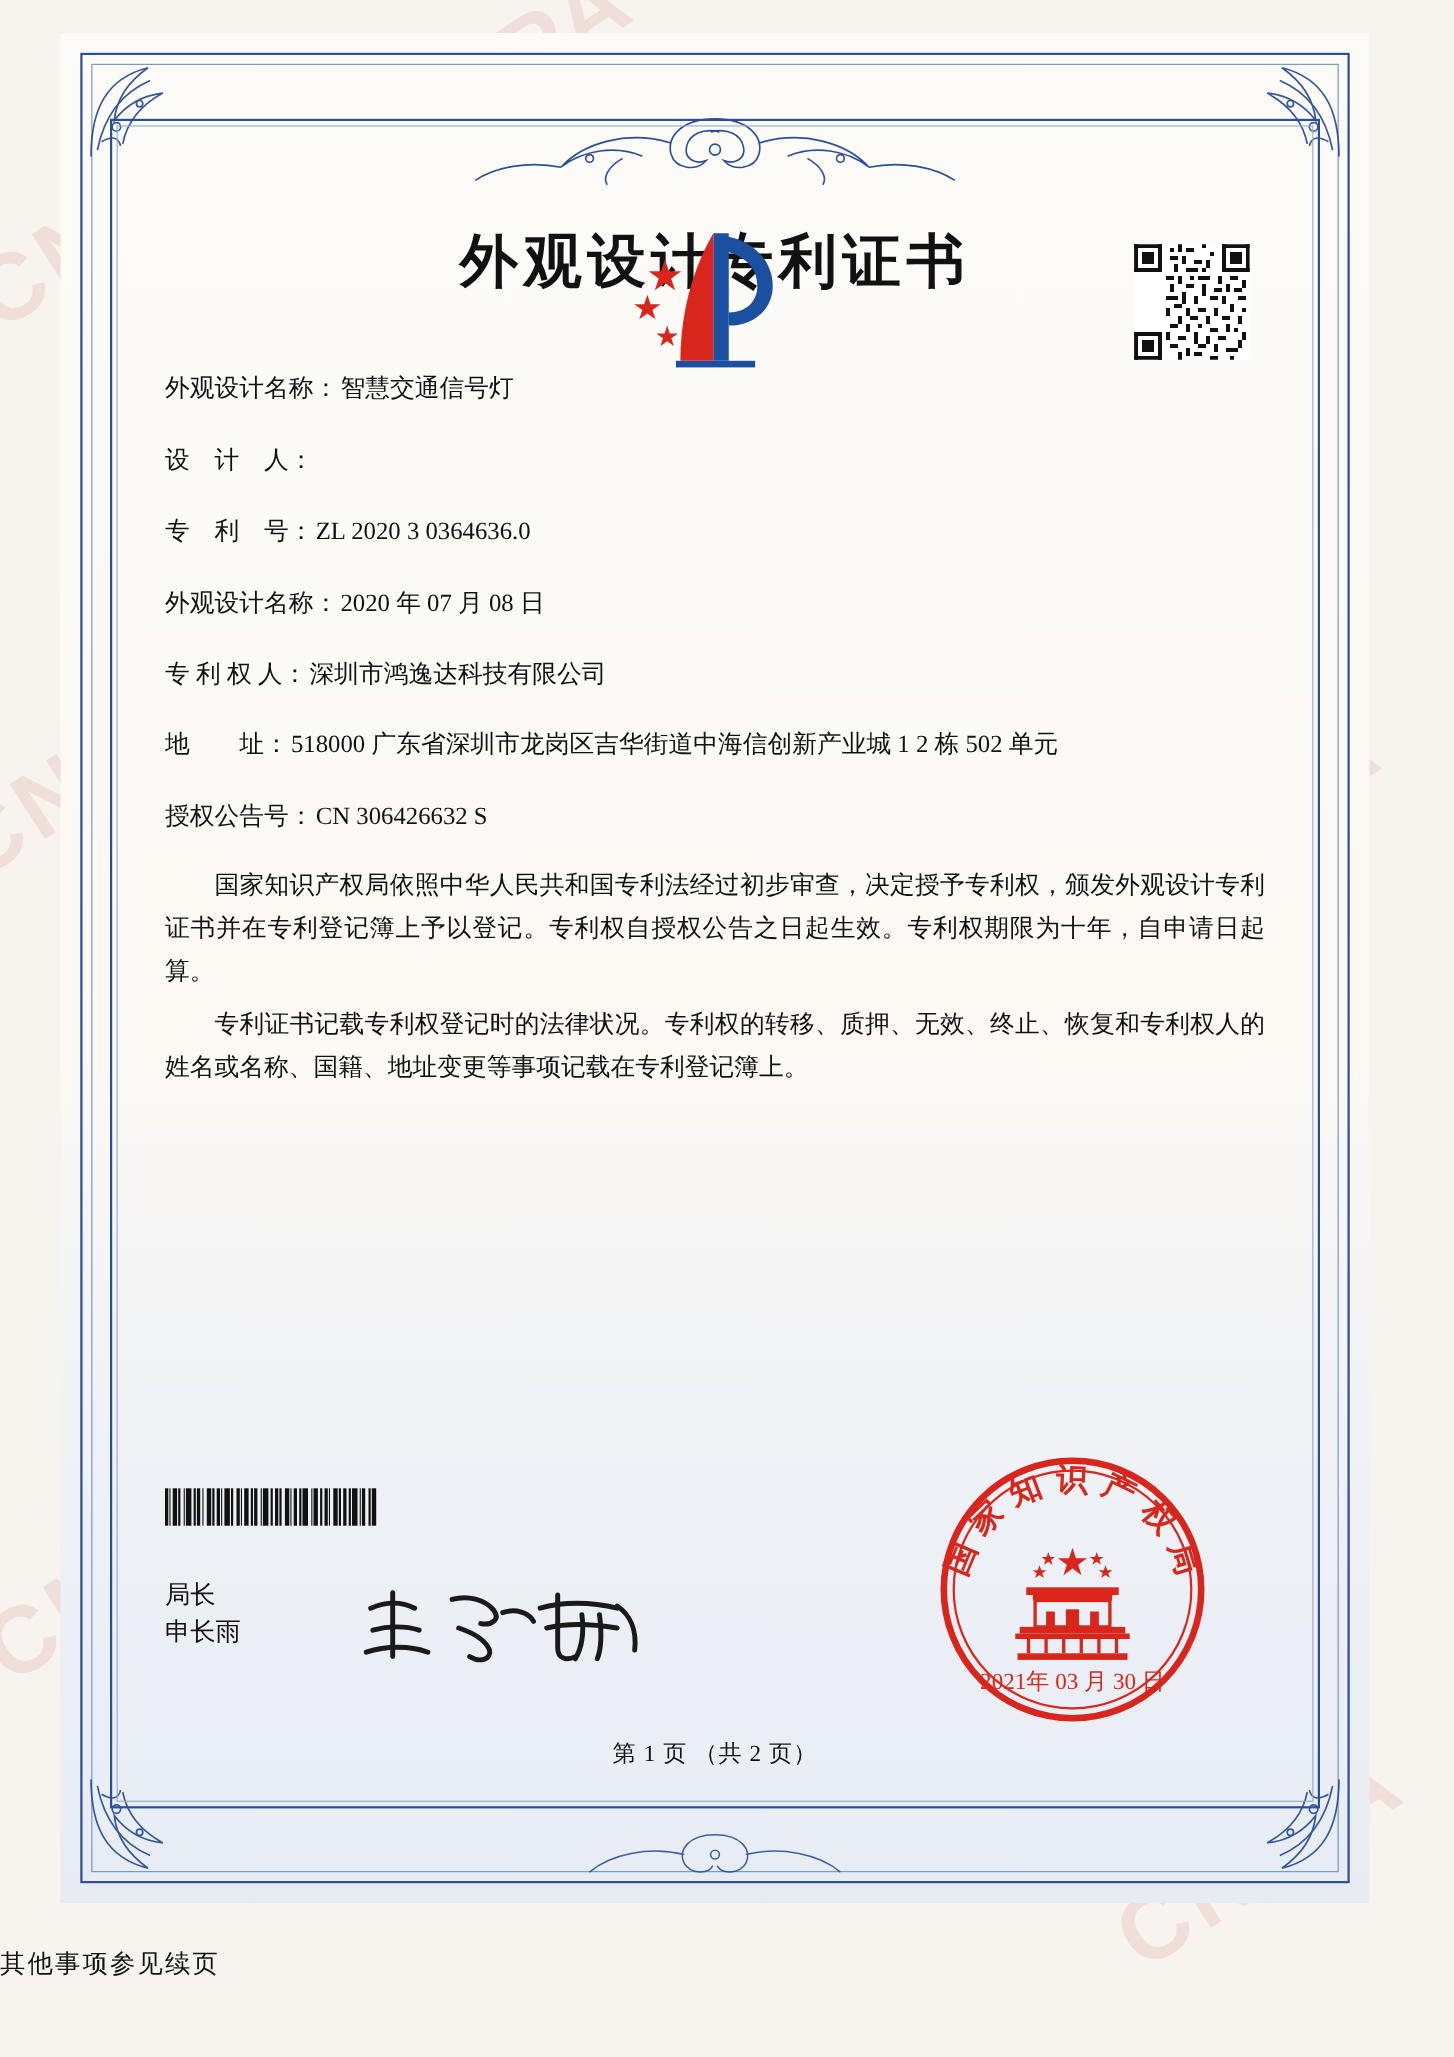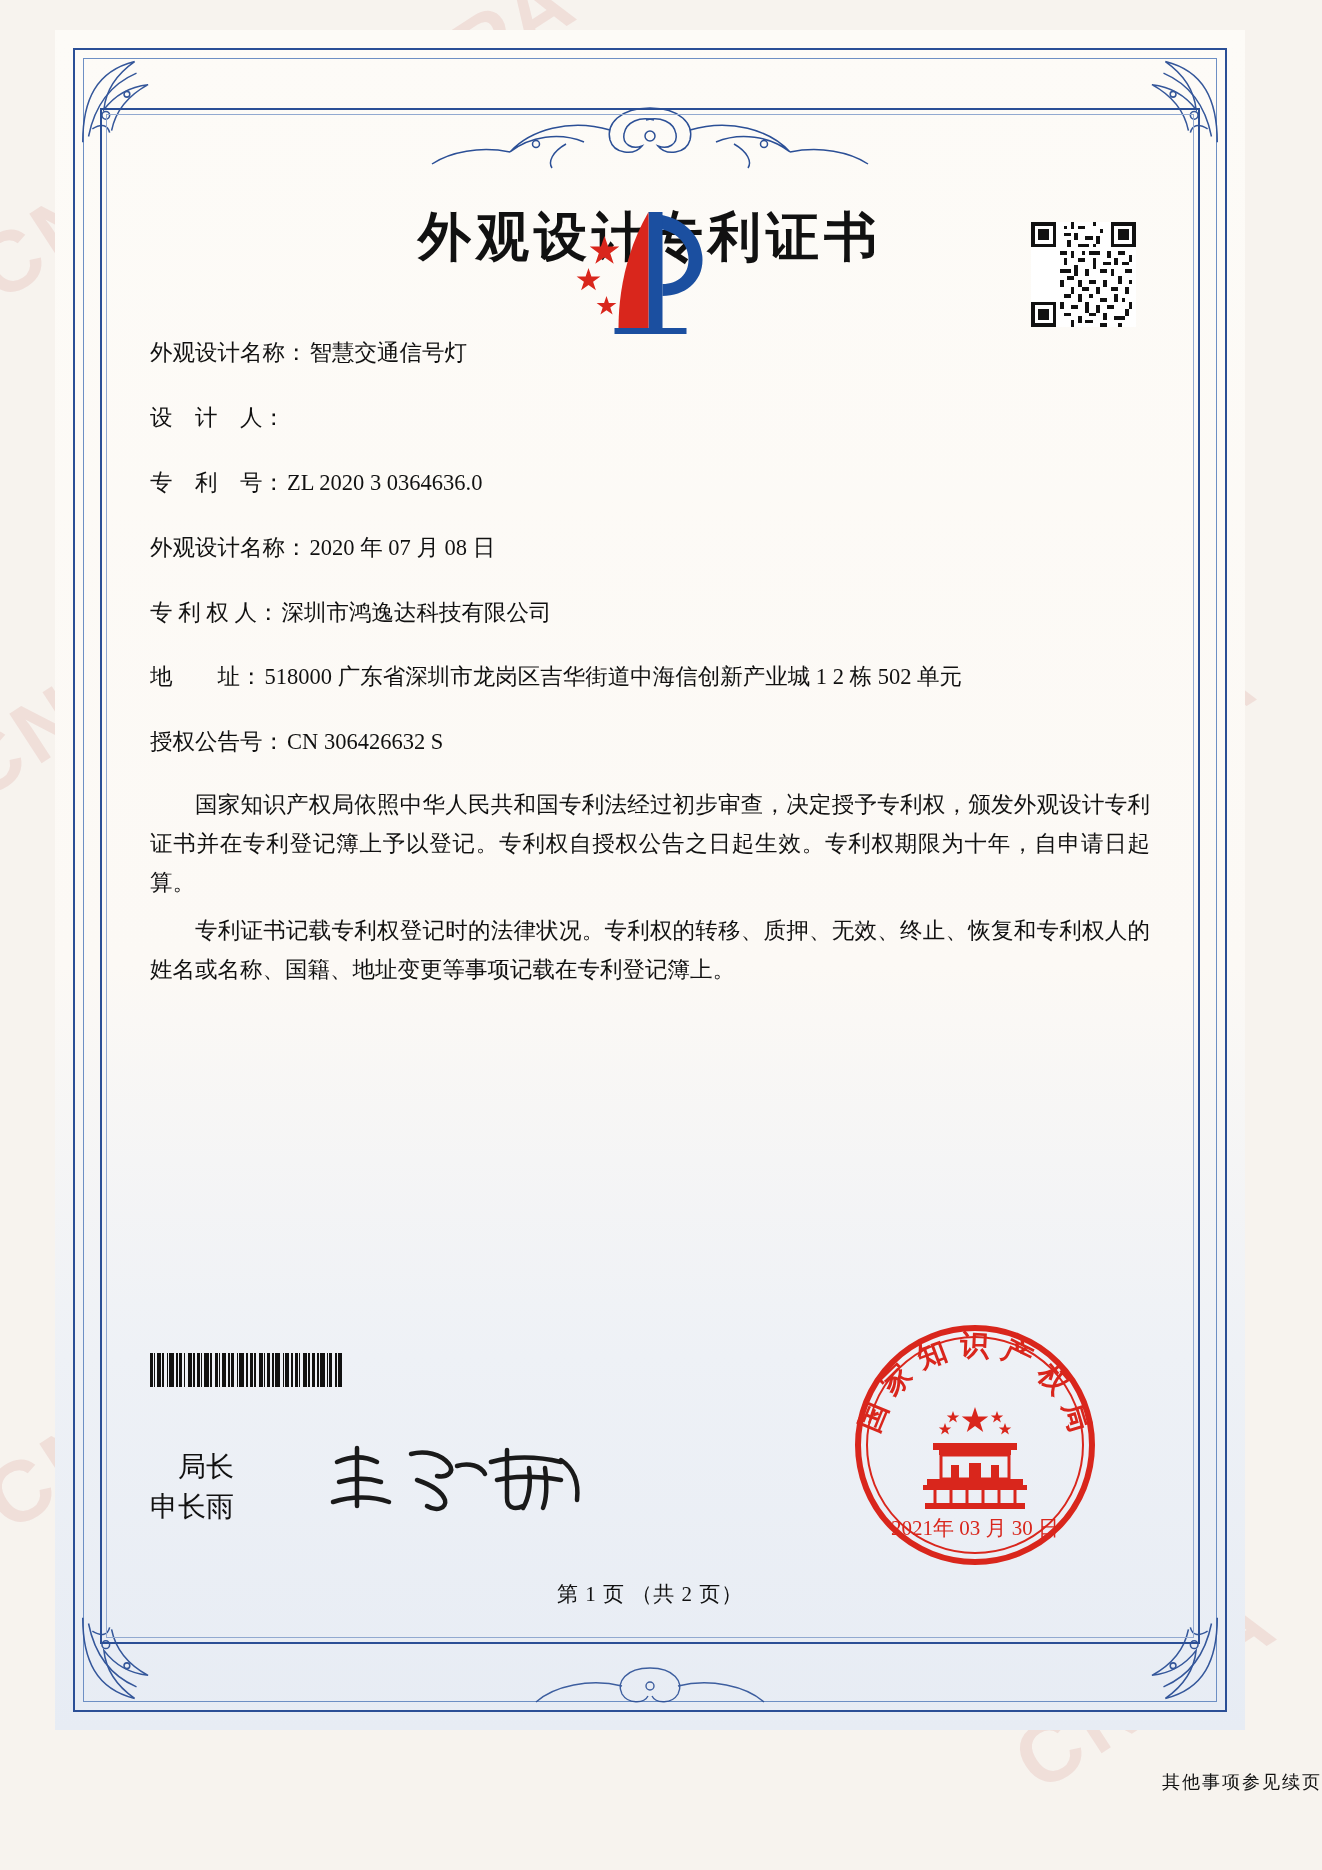--- a/index.html
+++ b/index.html
@@ -191,25 +191,24 @@
     height: 34px;
     display: flex;
     align-items: flex-end;
     gap: 0;
   }
   .barcode i { display: block; background: #111; height: 100%; }
 
   .signature-block {
     position: absolute;
     left: 0;
-    bottom: 102px;
-    font-size: 28px;
+    bottom: 130px;
+    font-size: 23px;
     line-height: 1.45;
     color: #111;
-    text-align: right;
   }
 
   .handsign {
     position: absolute;
     left: 175px;
     bottom: 108px;
     width: 270px;
     height: 86px;
   }
   .handsign svg { width: 100%; height: 100%; display: block; }
@@ -231,22 +230,22 @@
     text-align: center;
     font-size: 21px;
     color: #111;
     letter-spacing: 1px;
   }
 
   .footer-note {
     position: absolute;
     left: 0; right: 0;
     top: 1770px;
-    text-align: right;
-    font-size: 18px;
+    text-align: left;
+    font-size: 23px;
     color: #111;
     letter-spacing: 2px;
     z-index: 4;
   }
 </style>
 </head>
 <body>
 
 <div class="watermarks">
   <div class="wm" style="left:-40px; top:150px;">CNIPA</div>

